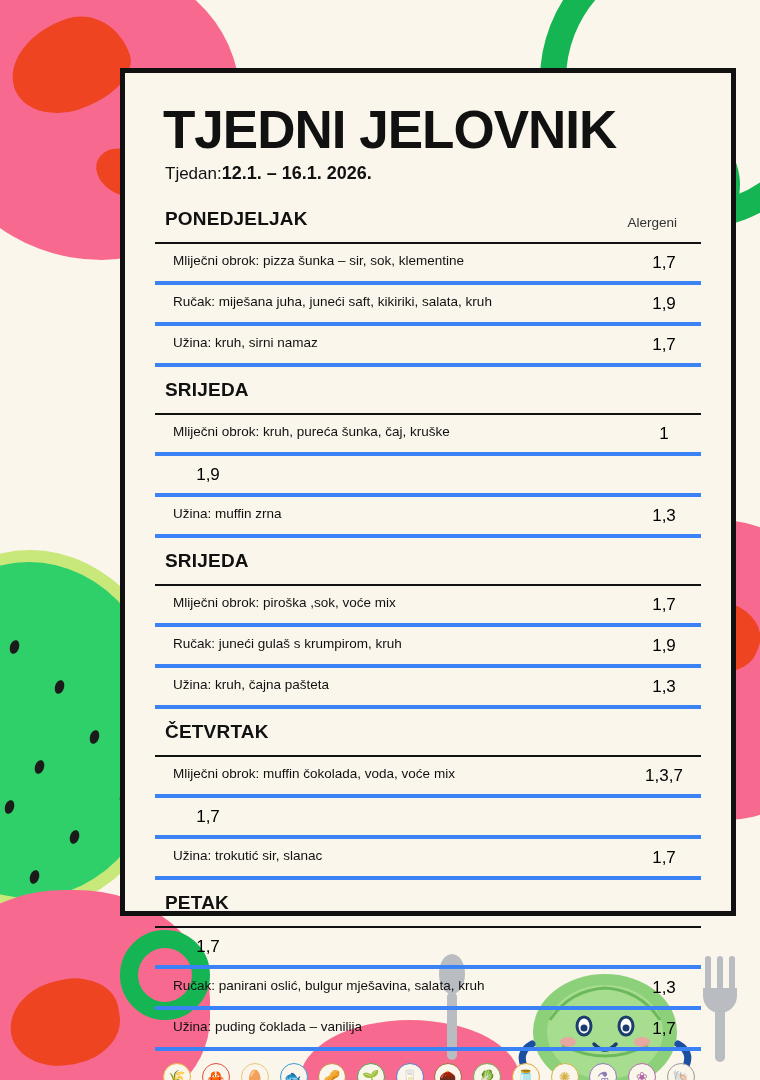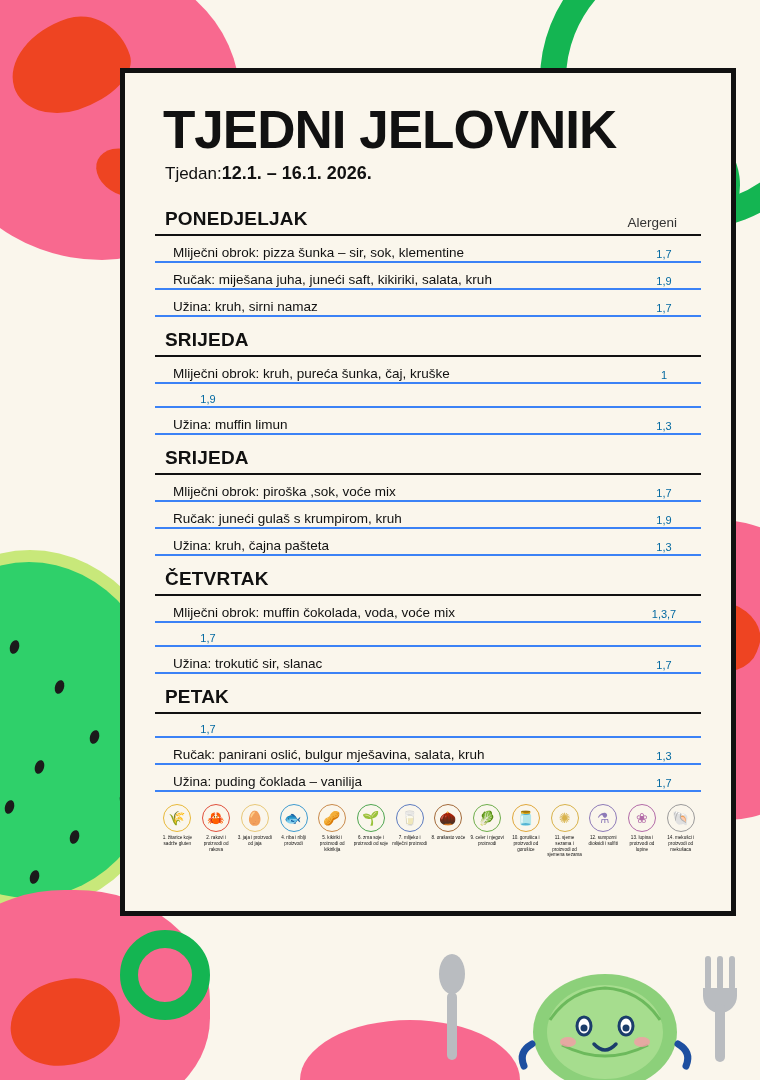--- a/index.html
+++ b/index.html
@@ -116,34 +116,34 @@
   .week-row {
     display: flex; align-items: baseline; 
     margin: 0 0 24px 10px;
   }
   .week-label { font-size: 17px; color: #111; }
   .week-value { font-size: 18px; font-weight: bold; color: #111; }
 
   .day-head {
     display: flex; align-items: flex-end; justify-content: space-between;
     border-bottom: 2.5px solid #111;
-    padding: 0 2px 4px 10px;
+    padding: 0 2px 12px 10px;
     margin-top: 12px;
   }
   .day-name { font-size: 19px; font-weight: bold; letter-spacing: .2px; color: #111; }
   .alg-head { font-size: 13.5px; color: #333; padding-right: 22px; text-align: right; }
 
   .meal-row {
-    display: flex; align-items: flex-end; justify-content: space-between;
-    border-bottom: 2px solid #3b82f6;
-    padding: 9px 2px 1px 18px;
+    display: flex; align-items: flex-start; justify-content: space-between;
+    border-bottom: 4px solid #3b82f6;
+    padding: 9px 2px 8px 18px;
   }
   .meal-row:last-of-type { }
   .meal-text { font-size: 13.5px; color: #111; }
-  .meal-alg { font-size: 11px; color: #0369a1; width: 70px; text-align: center; }
+  .meal-alg { font-size: 17px; color: #000000; width: 70px; text-align: center; }
 
   
   .legend {
     display: flex; justify-content: space-between;
     padding: 12px 2px 0 4px;
     gap: 2px;
   }
   .legend-item { width: 38px; text-align: center; }
   .legend-icon {
     width: 28px; height: 28px; margin: 0 auto 3px auto;
@@ -246,21 +246,21 @@
           <div class="day-name">SRIJEDA</div>
         </div>
         <div class="meal-row">
           <div class="meal-text">Mliječni obrok: kruh, pureća šunka, čaj, kruške</div>
           <div class="meal-alg">1</div>
         </div>
         <div class="meal-row">
           <div class="meal-alg">1,9</div>
         </div>
         <div class="meal-row">
-          <div class="meal-text">Užina: muffin limun</div>
+          <div class="meal-text">Užina: muffin zrna</div>
           <div class="meal-alg">1,3</div>
         </div>
         <div class="day-head">
           <div class="day-name">SRIJEDA</div>
         </div>
         <div class="meal-row">
           <div class="meal-text">Mliječni obrok: piroška ,sok, voće mix</div>
           <div class="meal-alg">1,7</div>
         </div>
         <div class="meal-row">

